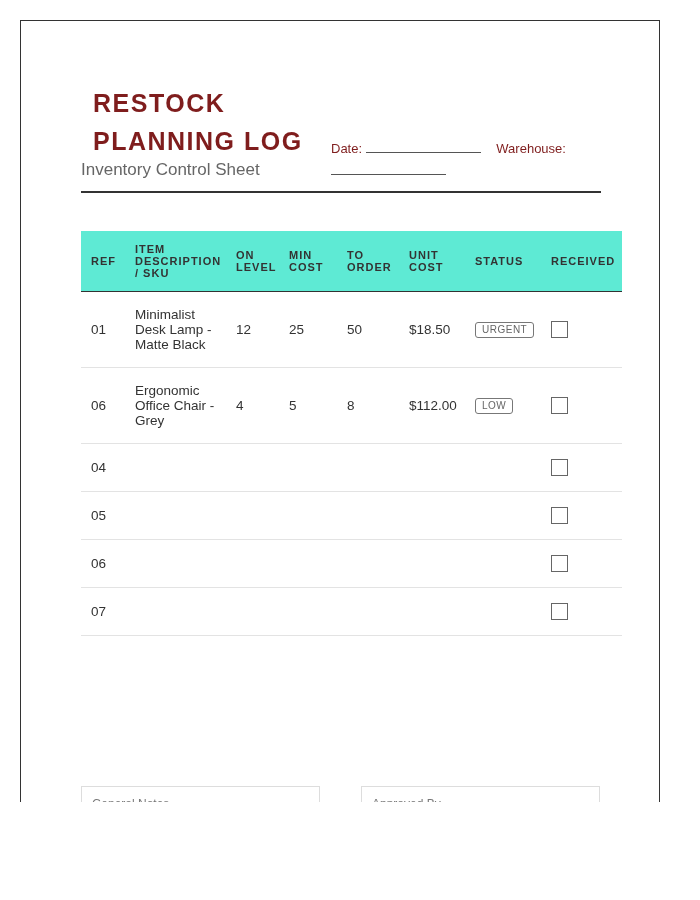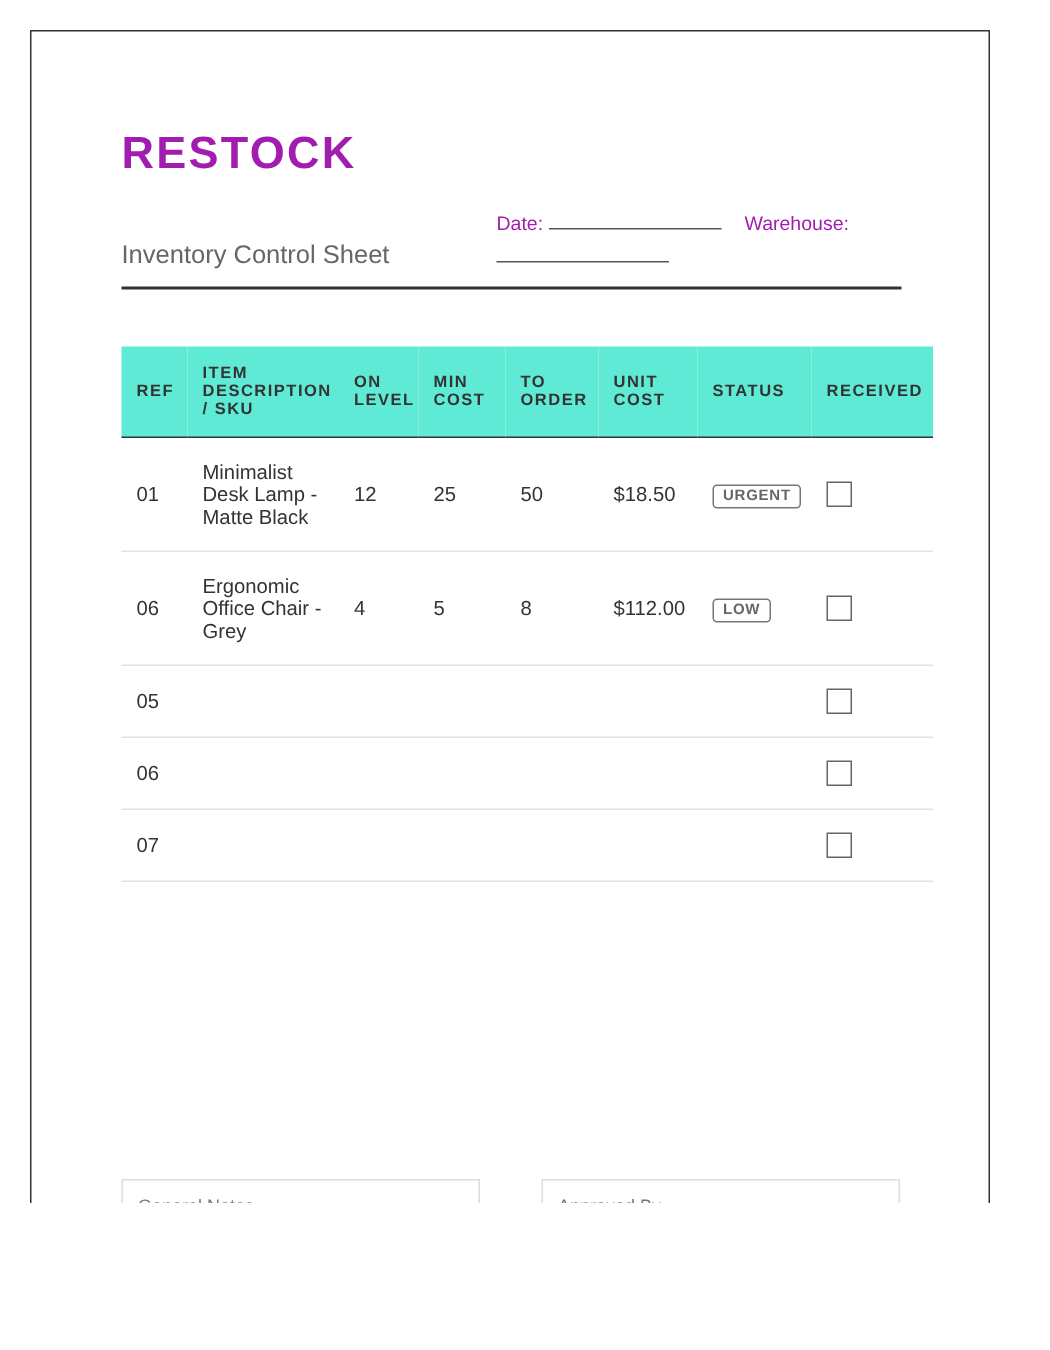--- a/index.html
+++ b/index.html
@@ -3,51 +3,52 @@
 <meta charset="utf-8">
 <style>
   html, body { margin: 0; padding: 0; background: #ffffff; }
   body { width: 700px; height: 900px; position: relative; overflow: hidden;
          font-family: "Liberation Sans", sans-serif; color: #333; }
   .viewport { position: absolute; left: 0; top: 0; width: 700px; height: 802px; overflow: hidden; }
   .page { position: absolute; left: 20px; top: 20px; width: 640px; height: 900px;
           border: 1px solid #333; border-bottom: none; background: #fff; box-sizing: border-box; }
   .header { position: absolute; left: 60px; top: 60px; width: 520px; height: 110px;
             border-bottom: 2px solid #333; }
-  .title { position: absolute; left: 0; top: 3px; margin: 0; font-size: 30px; font-weight: bold;
-           letter-spacing: 1.5px; line-height: 38px; color: #a21caf; width: 240px; }
+  .title { position: absolute; left: 12px; top: 3px; margin: 0; font-size: 25px; font-weight: bold;
+           letter-spacing: 1.5px; line-height: 38px; color: #7f1d1d; width: 240px; }
   .subtitle { position: absolute; left: 0; top: 79px; font-size: 17px; color: #666; }
-  .meta { position: absolute; left: 250px; top: 57px; width: 250px; font-size: 13px; color: #a21caf; line-height: 22px; }
+  .meta { position: absolute; left: 250px; top: 57px; width: 250px; font-size: 13px; color: #7f1d1d; line-height: 22px; }
   .meta .blank { display: inline-block; width: 115px; border-bottom: 1px solid #555; height: 14px; vertical-align: baseline; margin-right: 12px; }
   .meta .blank2 { display: inline-block; width: 115px; border-bottom: 1px solid #555; height: 14px; }
   table.log { position: absolute; left: 60px; top: 210px; width: 541px; border-collapse: collapse; font-size: 13.5px; }
   table.log th { background: #5eead4; height: 60px; padding: 0 0 0 10px; text-align: left; font-size: 11px;
                  font-weight: bold; letter-spacing: 1px; color: #333; line-height: 12px; border-bottom: 1px solid #333; }
   table.log td { padding: 0 0 0 10px; border-bottom: 1px solid #e3e3e3; color: #333; line-height: 15px; vertical-align: middle; }
   tr.r-tall td { height: 75px; }
   tr.r-mid td { height: 60px; }
   tr.r-empty td { height: 47px; }
   .badge { display: inline-block; font-size: 10px; color: #666; border: 1px solid #777; border-radius: 3px;
-           padding: 1px 6px; line-height: 12px; letter-spacing: 0.5px; font-weight: bold; }
+           padding: 1px 6px; line-height: 12px; letter-spacing: 0.5px; }
   .chk { display: inline-block; width: 15px; height: 15px; border: 1px solid #666; vertical-align: middle; }
   .boxes { position: absolute; left: 60px; top: 765px; width: 520px; }
   .box { position: absolute; top: 0; width: 239px; height: 120px; border: 1px solid #ddd; box-sizing: border-box;
          padding: 10px; font-size: 12px; color: #777; }
   .box.left { left: 0; }
   .box.right { left: 280px; }
 </style>
 </head>
 <body>
 
 <div class="viewport">
   <div class="page">
 
     <div class="header">
       <h1 class="title">
         <span>RESTOCK</span><br>
+        <span>PLANNING LOG</span>
       </h1>
       <div class="subtitle">Inventory Control Sheet</div>
       <div class="meta">
         <span>Date:</span>
         <span class="blank"></span>
         <span>Warehouse:</span><br>
         <span class="blank2"></span>
       </div>
     </div>
 
@@ -76,20 +77,30 @@
           <td><span class="chk"></span></td>
         </tr>
         <tr class="r-tall">
           <td>06</td>
           <td>Ergonomic Office Chair - Grey</td>
           <td>4</td>
           <td>5</td>
           <td>8</td>
           <td>$112.00</td>
           <td><span class="badge">LOW</span></td>
+          <td><span class="chk"></span></td>
+        </tr>
+        <tr class="r-empty">
+          <td>04</td>
+          <td></td>
+            <td></td>
+          <td></td>
+            <td></td>
+          <td></td>
+            <td></td>
           <td><span class="chk"></span></td>
         </tr>
         <tr class="r-empty">
           <td>05</td>
           <td></td>
             <td></td>
           <td></td>
             <td></td>
           <td></td>
             <td></td>

